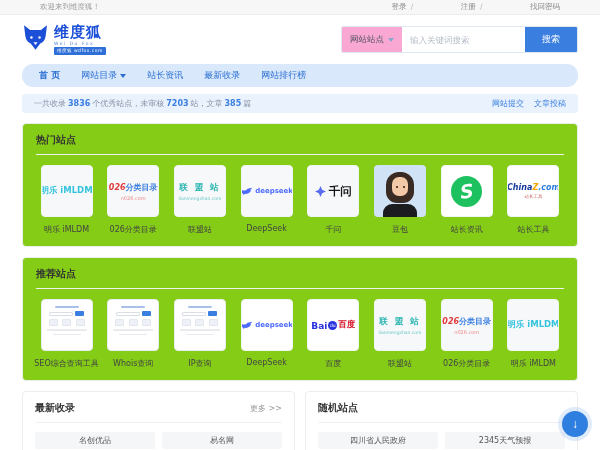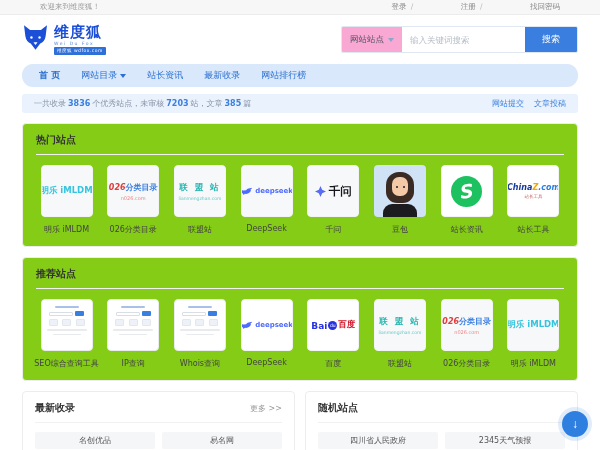--- a/index.html
+++ b/index.html
@@ -265,38 +265,38 @@
             <span class="t-btn"></span>
           </span>
         <span class="t-icons">
             <span class="t-icon"></span>
             <span class="t-icon"></span>
             <span class="t-icon"></span>
           </span>
         <span class="t-line"></span>
           <span class="t-line short"></span>
       </div>
-      <span class="site-label">IP查询</span>
+      <span class="site-label">Whois查询</span>
     </div>
     <div class="site">
       <div class="thumb">
         <span class="t-title"></span>
         <span class="t-search">
             <span class="t-bar"></span>
             <span class="t-btn"></span>
           </span>
         <span class="t-icons">
             <span class="t-icon"></span>
             <span class="t-icon"></span>
             <span class="t-icon"></span>
           </span>
         <span class="t-line"></span>
           <span class="t-line short"></span>
       </div>
-      <span class="site-label">Whois查询</span>
+      <span class="site-label">IP查询</span>
     </div>
     <div class="site">
       <div class="tile tile-white">
         <span class="lg-ds">
           <svg width="13" height="10" viewBox="0 0 32 24">
               <path fill="#4d6bfe" d="M30 4c-1 2-2 3-4 3 1 2 1 5-1 7-3 4-8 6-13 5l-3 3-2-4C3 16 1 12 2 8c0-1 1-1 2 0 1 2 3 3 5 3l6-1c2-3 5-5 9-5 2 0 4-1 6-1z"></path>
             </svg>
           <span>deepseek</span>
         </span>
       </div>

